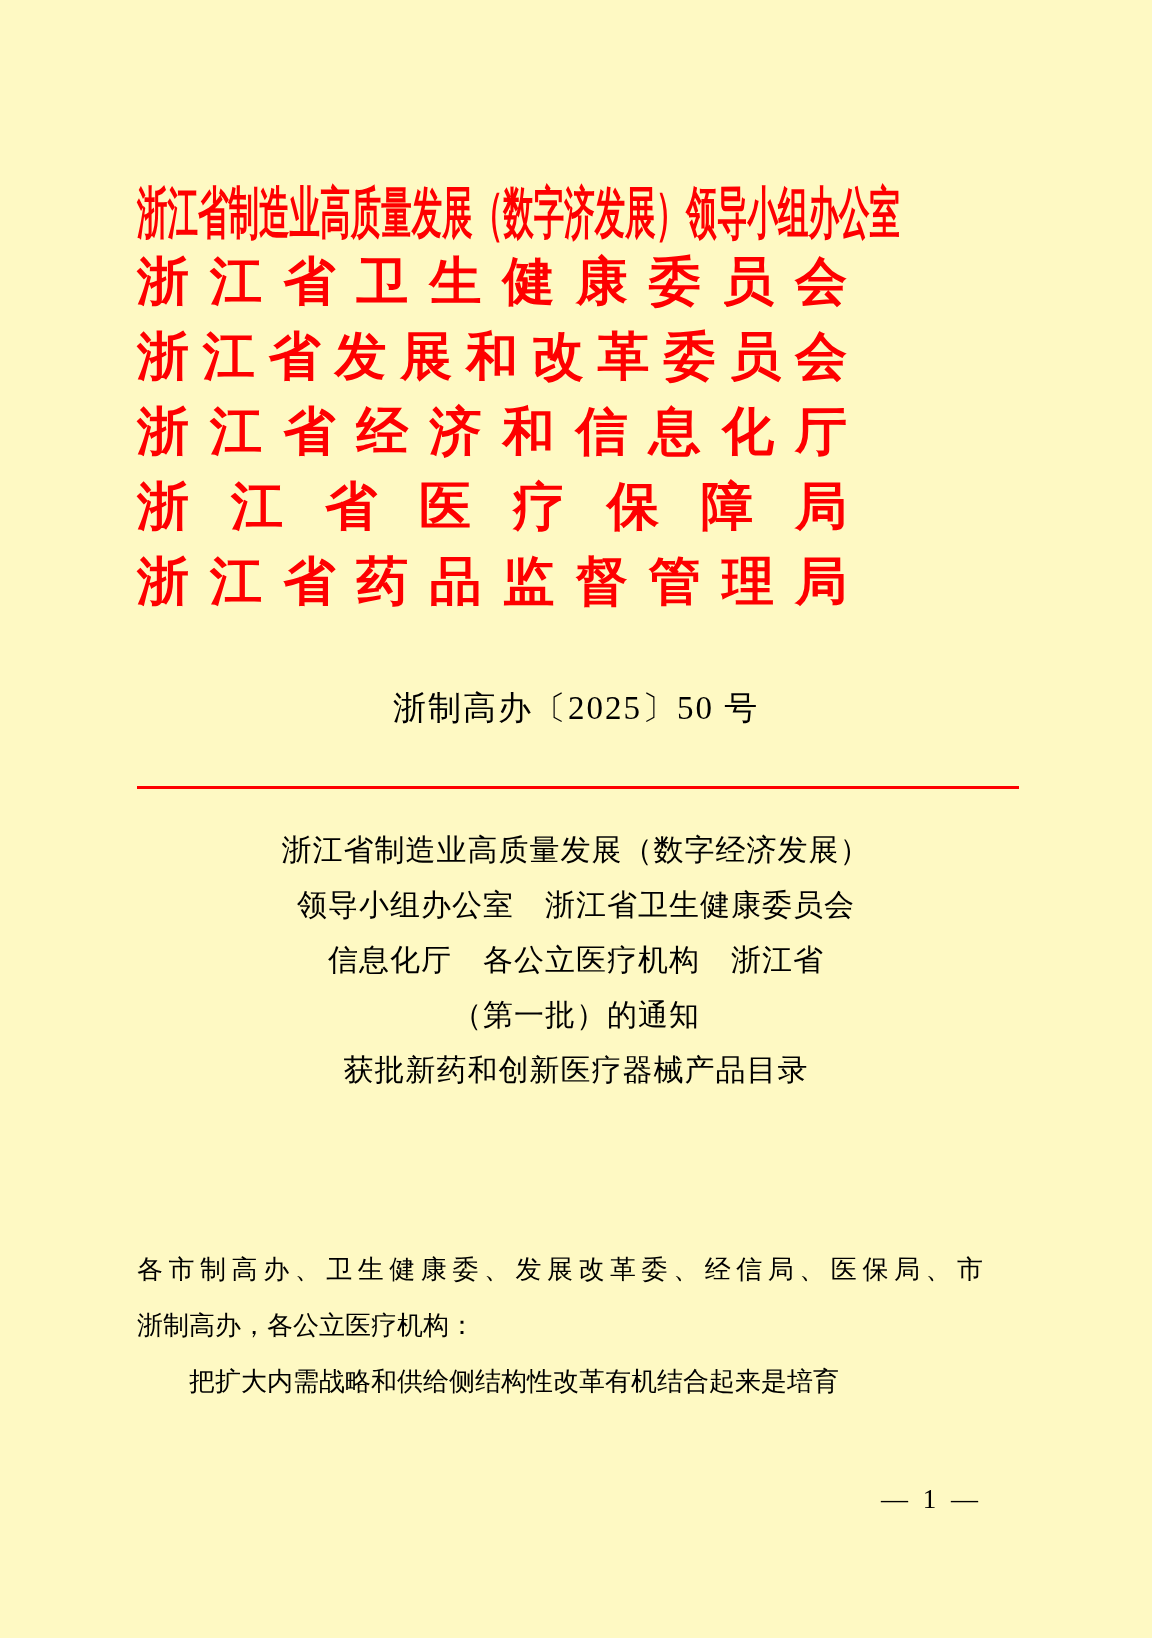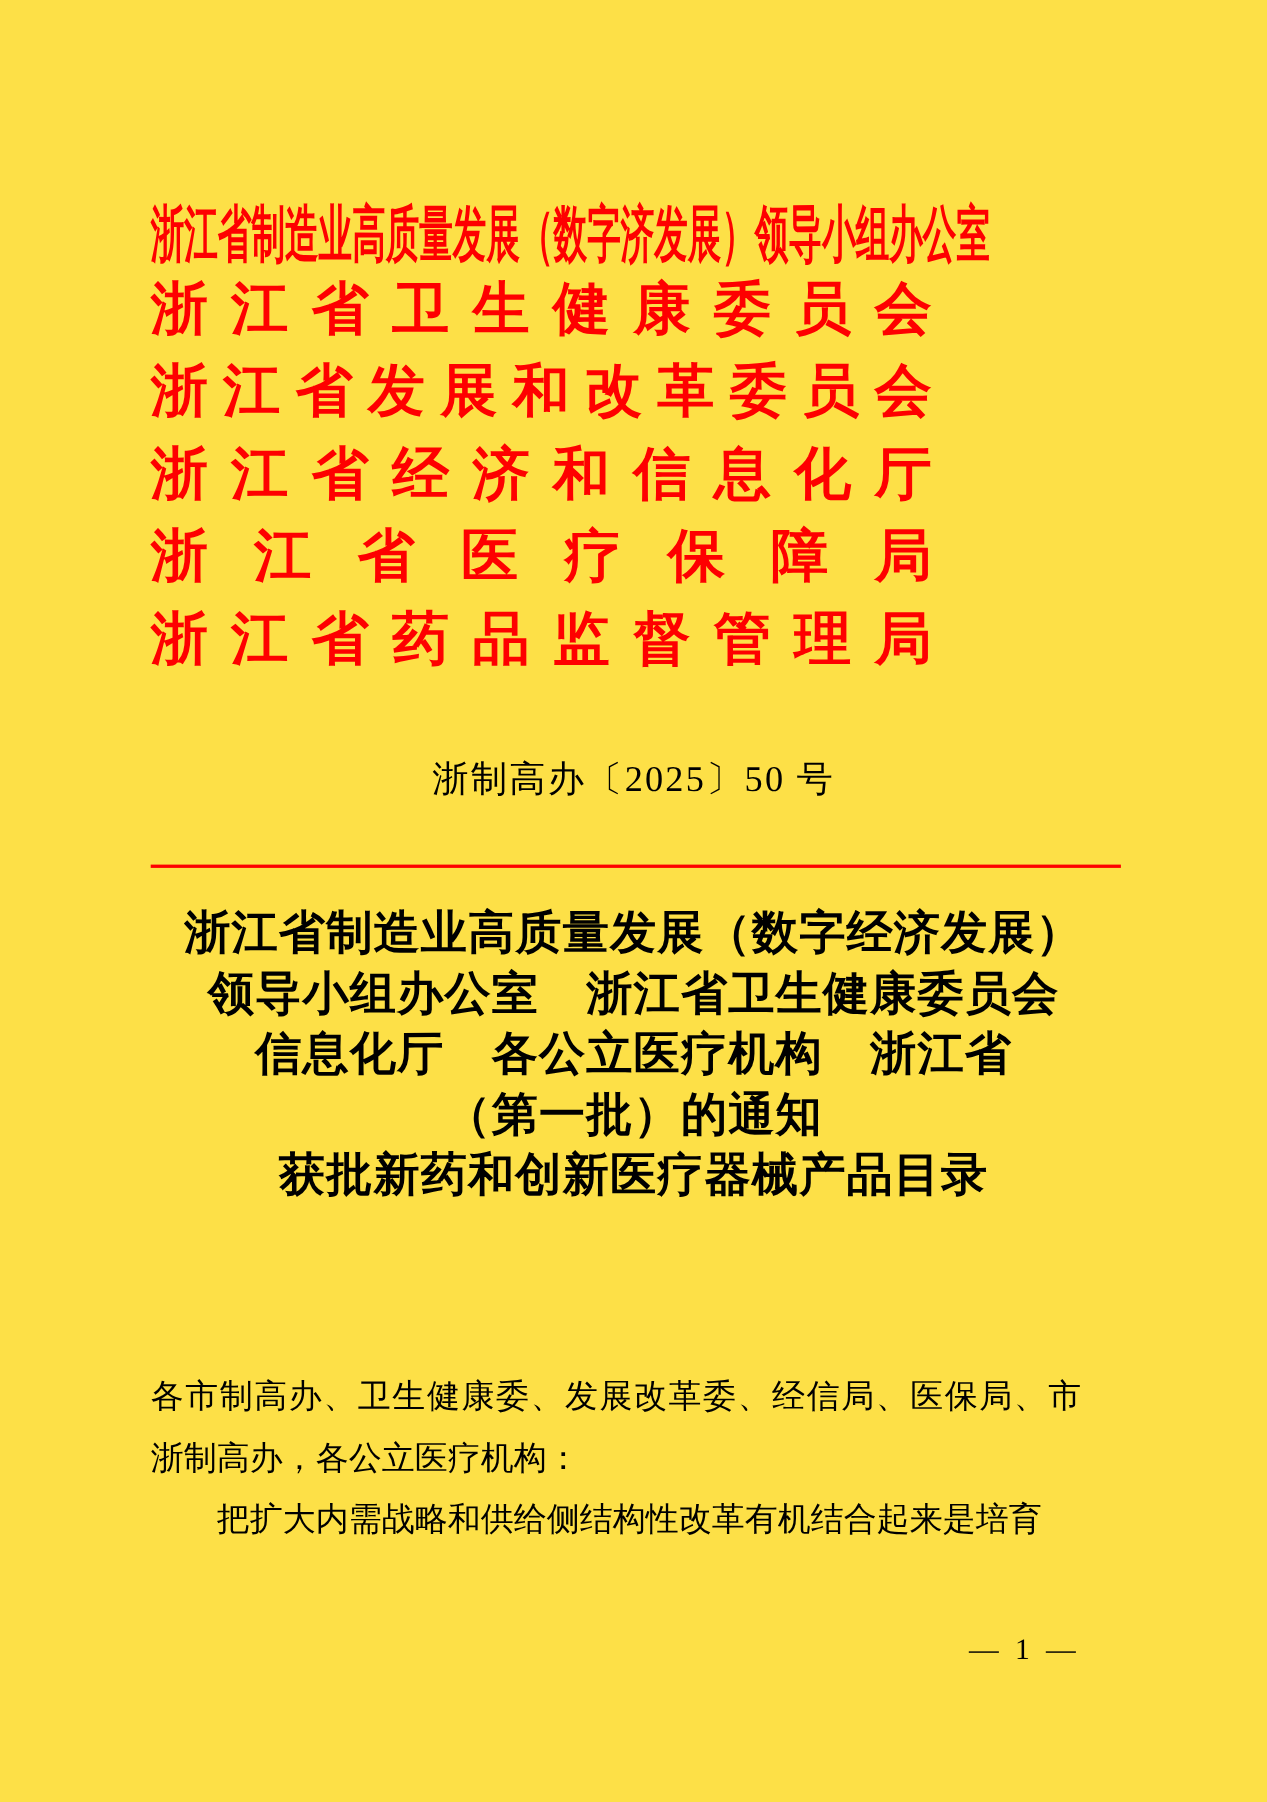--- a/index.html
+++ b/index.html
@@ -4,21 +4,21 @@
 <style>
   * { margin: 0; padding: 0; box-sizing: border-box; }
   html, body { background: #ffffff; }
   body {
     font-family: "Liberation Serif", "DejaVu Serif", serif;
   }
   .page {
     position: relative;
     width: 1152px;
     height: 1638px;
-    background: #fde047;
+    background: #fef9c3;
     overflow: hidden;
     margin: 0 auto;
   }
   
   .office-line {
     position: absolute;
     left: 137px;
     top: 176px;
     width: 1200px;
     font-size: 56px;
@@ -78,35 +78,35 @@
   
   .title-block {
     position: absolute;
     left: 0;
     top: 822px;
     width: 1152px;
     text-align: center;
     color: #000000;
   }
   .title-line {
-    font-size: 42px;
-    font-weight: bold;
+    font-size: 30px;
+    font-weight: normal;
     line-height: 55px;
     letter-spacing: 1px;
   }
   
   .body-block {
     position: absolute;
     left: 137px;
     top: 1242px;
     width: 846px;
     color: #000000;
   }
   .body-line {
-    font-size: 30px;
+    font-size: 26px;
     line-height: 56px;
     white-space: nowrap;
   }
   .body-line.justified {
     white-space: normal;
     text-align: justify;
     text-align-last: justify;
   }
   .body-line.indented {
     text-indent: 2em;

